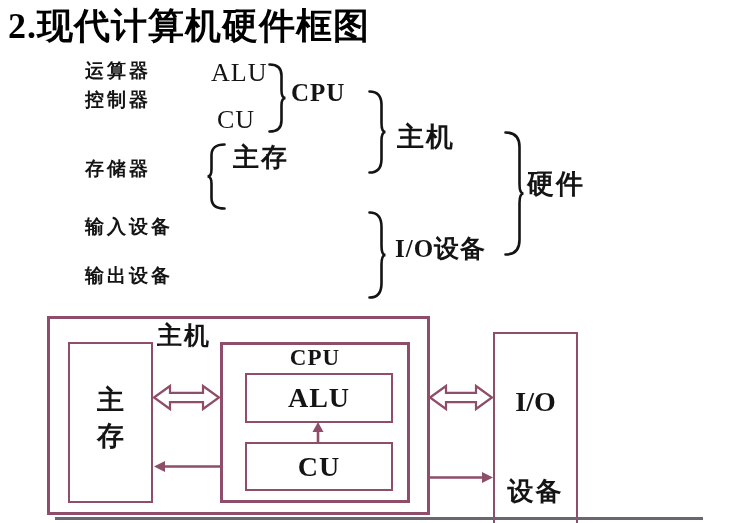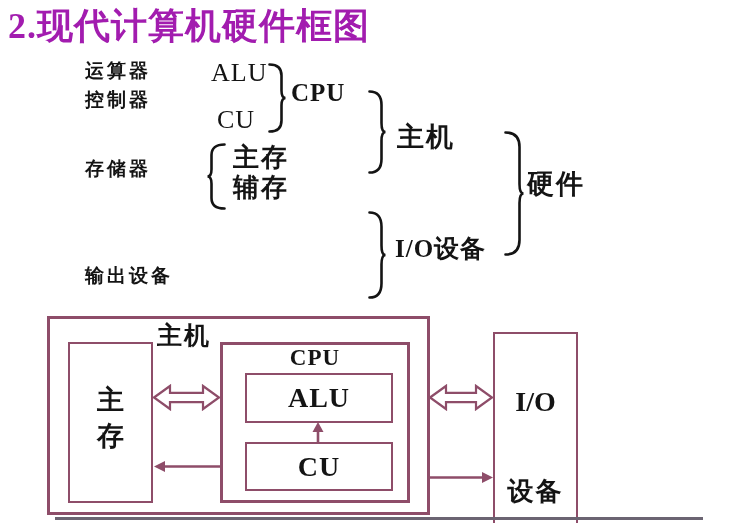--- a/index.html
+++ b/index.html
@@ -1,21 +1,21 @@
 <!DOCTYPE html>
 <html style="--diagram-stroke: #8e4d69; --ink: #141414; --page-number: #454c59; --page-number-shadow: #c3c6cb; --bottom-rule: #6b6472;"><head>
 <meta charset="utf-8">
 <style>
   html,body{margin:0;padding:0;background:#fff;}
   .slide{position:relative;width:746px;height:523px;background:#ffffff;overflow:hidden;
          font-family:"Liberation Serif", serif;color:var(--ink,#141414);}
   .t{position:absolute;line-height:1;white-space:nowrap;color:var(--ink,#141414);}
 
   
-  .title{left:8px;top:8px;font-size:36px;font-weight:700;letter-spacing:1px;color:#a21caf;}
+  .title{left:8px;top:8px;font-size:36px;font-weight:700;letter-spacing:1px;color:#000000;}
   .pagenum{left:606px;top:0px;font-size:40px;font-weight:700;letter-spacing:2px;
            font-family:"Liberation Sans", sans-serif;color:var(--page-number,#454c59);
            text-shadow:4px 3px 0 var(--page-number-shadow,#c3c6cb);}
 
   
   .hier,.diag{position:absolute;inset:0;}
   .comp{font-size:19px;font-weight:600;letter-spacing:3px;}
   .c1{left:85px;top:61px}.c2{left:85px;top:90px}.c3{left:85px;top:159px}
   .c4{left:85px;top:217px}.c5{left:85px;top:266px}
   .abbr{font-size:26px;letter-spacing:1px;}
@@ -76,23 +76,23 @@
         <path d="M 2.5 1.5 Q 14.5 1.5 14.5 15.12 L 14.5 32.928 Q 14.5 42 18.5 42 Q 14.5 42 14.5 51.072 L 14.5 68.88 Q 14.5 82.5 2.5 82.5"></path>
       </svg>
     <div class="t ghost">主机</div>
 
     <div class="t comp c3">存储器</div>
     <svg class="brace" width="21" height="67" style="left:206px;top:143px">
         <path d="M 18.5 1.5 Q 5.5 1.5 5.5 12.059999999999999 L 5.5 26.264000000000003 Q 5.5 33.5 1.5 33.5 Q 5.5 33.5 5.5 40.736 L 5.5 54.94 Q 5.5 65.5 18.5 65.5"></path>
       </svg>
     <div class="t memsub">
       <div class="t2">主存</div>
-      <div class="t2">辅存</div>
     </div>
 
+    <div class="t comp c4">输入设备</div>
     <div class="t comp c5">输出设备</div>
 
     <svg class="brace" width="20" height="88" style="left:367px;top:211px">
         <path d="M 2.5 1.5 Q 14.5 1.5 14.5 15.84 L 14.5 34.496 Q 14.5 44 18.5 44 Q 14.5 44 14.5 53.504 L 14.5 72.16 Q 14.5 86.5 2.5 86.5"></path>
       </svg>
     <div class="t gio">I/O设备</div>
 
     <svg class="brace" width="22" height="125" style="left:503px;top:131px">
         <path d="M 2.5 1.5 Q 16.5 1.5 16.5 16 L 16.5 52.9 Q 16.5 62.5 20.5 62.5 Q 16.5 62.5 16.5 72.1 L 16.5 109 Q 16.5 123.5 2.5 123.5"></path>
       </svg>

